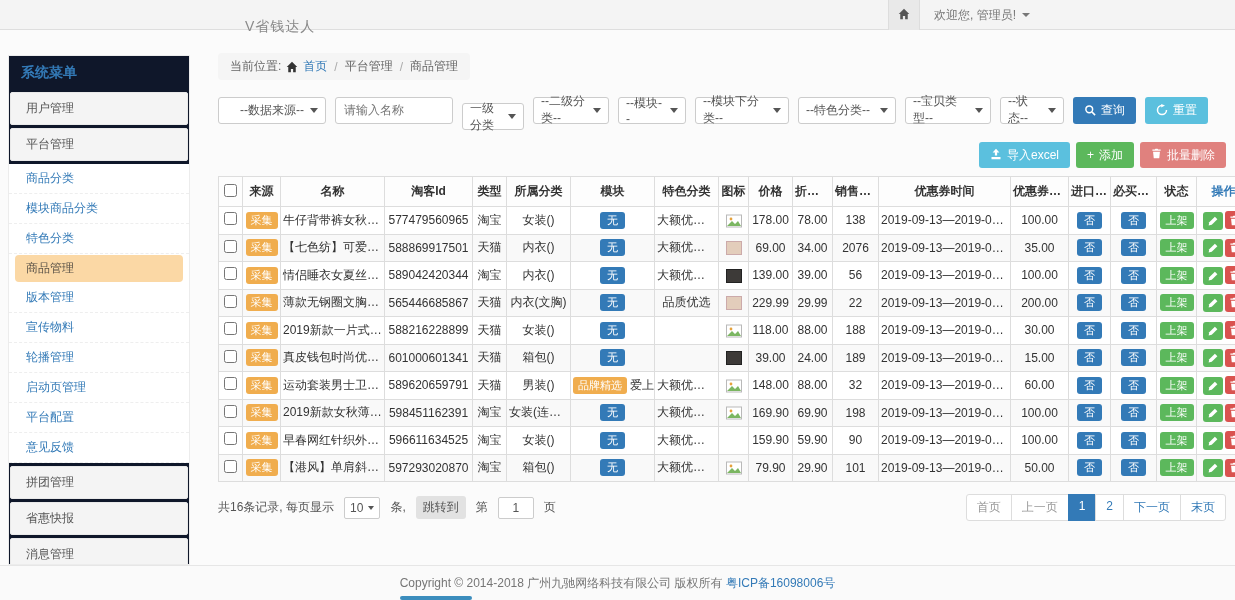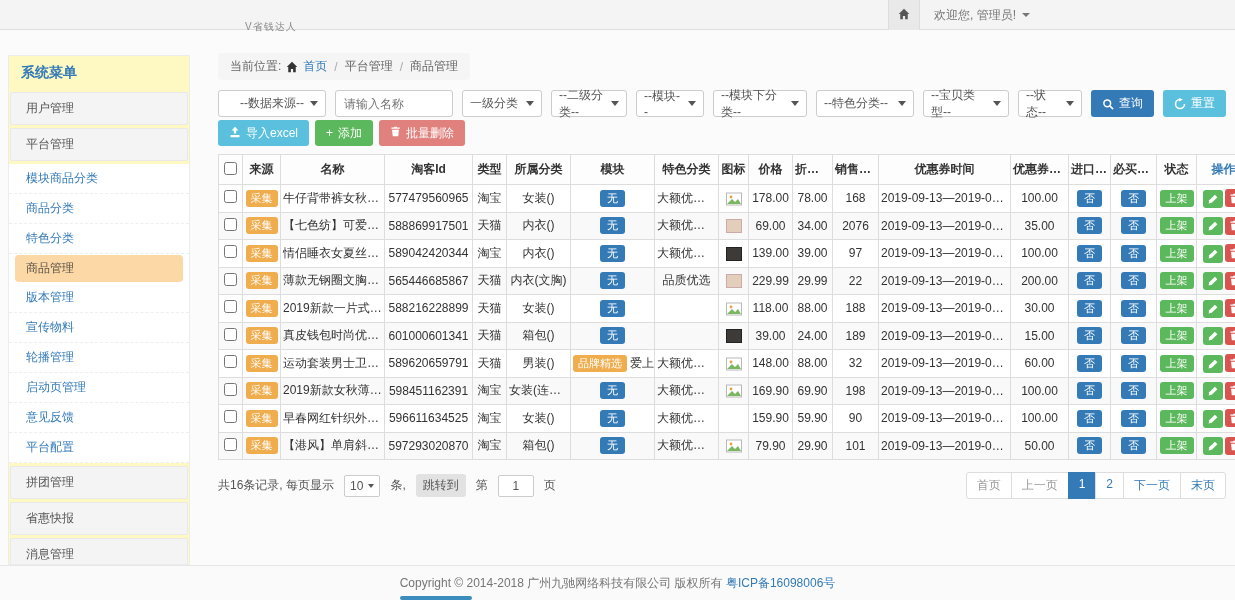--- a/index.html
+++ b/index.html
@@ -2,28 +2,28 @@
 <html><head>
 <meta charset="utf-8">
 <style>
   * { box-sizing: border-box; margin: 0; padding: 0; }
   html,body { width:1235px; height:600px; }
   body { font-family:"Liberation Sans","DejaVu Sans",sans-serif; font-size:12px; color:#333; background:#fbfbfb; overflow:hidden; position:relative; }
   .app { position:absolute; inset:0; background:#fbfbfb; }
 
   
   .topbar { position:absolute; top:0; left:0; right:0; height:30px; background:#f4f4f4; border-bottom:1px solid #dedede; display:flex; align-items:center; }
-  .brand { margin-left:245px; font-size:10px; color:#8a8a8a; letter-spacing:1px;margin-top:24px; }
+  .brand { margin-left:245px; font-size:14px; color:#8a8a8a; letter-spacing:1px;margin-top:24px; }
   .topbar-right { position:absolute; right:0; top:0; height:30px; display:flex; align-items:stretch; }
   .home-btn { width:32px; display:flex; align-items:center; justify-content:center; background:#e9e9e9; border-left:1px solid #ddd; border-right:1px solid #ddd; color:#555; cursor:pointer; }
   .welcome { display:flex; align-items:center; gap:6px; padding:0 18px 0 14px; color:#777; cursor:pointer; width:315px; }
   .caret-down { width:0; height:0; border-left:4px solid transparent; border-right:4px solid transparent; border-top:4px solid #777; display:inline-block; }
 
   
-  .sidebar { position:absolute; left:8px; top:55px; width:182px; bottom:35px; background:#fef9c3; border:1px solid #ececec; overflow:hidden; }
+  .sidebar { position:absolute; left:8px; top:55px; width:182px; bottom:35px; background:#0f172a; border:1px solid #ececec; overflow:hidden; }
   .sidebar-heading { color:#337ab7; font-weight:bold; font-size:14px; padding:8px 12px 10px; }
   .side-group { background:#f4f4f4; border:1px solid #e9e9e9; border-radius:2px; margin:0 1px 3px; padding:7px 15px; color:#555; cursor:pointer; }
   .side-sub { background:#fff; margin-bottom:3px; }
   .side-sub-item { display:block; color:#337ab7; padding:6px 17px; border-bottom:1px dashed #eee; cursor:pointer; }
   .side-sub-item.active { background:#fbd8a5; border-radius:4px; margin:1px 6px; padding:5px 11px; color:#5b5348; border-bottom:none; }
 
   
   .main { position:absolute; left:218px; top:40px; width:1008px; bottom:35px; }
   .breadcrumb { display:inline-flex; align-items:center; gap:5px; margin-top:13px; background:#f5f5f5; border-radius:4px; padding:5px 12px; color:#666; }
   .breadcrumb .bc-home-link { color:#337ab7; cursor:pointer; }
@@ -33,21 +33,21 @@
   .filters { display:flex; align-items:center; gap:9px; margin-top:10px; }
   .sel { height:27px; background:#fff; border:1px solid #ccc; border-radius:3px; display:flex; align-items:center; justify-content:space-between; padding:0 7px; color:#555; cursor:pointer; }
   .sel .sel-caret { width:0; height:0; border-left:4px solid transparent; border-right:4px solid transparent; border-top:5px solid #555; margin-left:6px; }
   .txt-input { height:27px; border:1px solid #ccc; border-radius:3px; padding:0 8px; color:#555; font-family:inherit; font-size:12px; }
   .btn { height:27px; border:none; border-radius:3px; color:#fff; font-size:12px; padding:0 11px; display:inline-flex; align-items:center; gap:5px; cursor:pointer; font-family:inherit; }
   .btn-primary { background:#337ab7; }
   .btn-info { background:#5bc0de; }
   .btn-success { background:#5cb85c; }
   .btn-danger-soft { background:#e0817e; }
 
-  .toolbar { display:flex; gap:6px; margin-top:3px; }
+  .toolbar { display:flex; justify-content:flex-end; gap:6px; margin-top:12px; }
   .toolbar .btn { height:26px; }
 
   
   table.grid { width:1008px; border-collapse:collapse; table-layout:fixed; margin-top:8px; background:#fff; }
   .grid th, .grid td { border:1px solid #ddd; padding:4px 2px; text-align:center; font-size:12px; overflow:hidden; white-space:nowrap; text-overflow:ellipsis; vertical-align:middle; }
   .grid th { font-weight:bold; color:#333; background:#fdfdfd; padding:6px 2px; }
   .grid tbody tr:nth-child(even) { background:#f9f9f9; }
   .grid th.op-head { color:#337ab7; }
   .badge { display:inline-block; border-radius:3px; color:#fff; font-size:11px; padding:2px 5px; line-height:1.2; }
   .badge-orange { background:#f0ad4e; }
@@ -99,30 +99,30 @@
       </div>
     </div>
   </header>
 
   <aside class="sidebar">
     <div class="sidebar-heading">系统菜单</div>
     <nav id="sidebar-nav">
         <div class="side-group">用户管理</div>
         <div class="side-group">平台管理</div>
         <div class="side-sub">
+          <a class="side-sub-item">商品分类</a>
           <a class="side-sub-item">模块商品分类</a>
-          <a class="side-sub-item">商品分类</a>
           <a class="side-sub-item">特色分类</a>
           <a class="side-sub-item active">商品管理</a>
           <a class="side-sub-item">版本管理</a>
           <a class="side-sub-item">宣传物料</a>
           <a class="side-sub-item">轮播管理</a>
           <a class="side-sub-item">启动页管理</a>
+          <a class="side-sub-item">平台配置</a>
           <a class="side-sub-item">意见反馈</a>
-          <a class="side-sub-item">平台配置</a>
         </div>
         <div class="side-group">拼团管理</div>
         <div class="side-group">省惠快报</div>
         <div class="side-group">消息管理</div>
       </nav>
   </aside>
 
   <main class="main">
 
     <div class="breadcrumb">
@@ -138,21 +138,21 @@
       <span class="bc-sep">/</span>
       <span>商品管理</span>
     </div>
 
     <div class="filters" id="filters-row">
         <div class="sel" style="width: 108px; justify-content: flex-end;">
           <span>--数据来源--</span>
           <span class="sel-caret"></span>
         </div>
         <input class="txt-input" placeholder="请输入名称" style="width: 118px;">
-        <div class="sel" style="width: 80px;">
+        <div class="sel" style="width: 62px; margin-top: 13px;">
           <span>一级分类</span>
           <span class="sel-caret"></span>
         </div>
         <div class="sel" style="width: 76px;">
           <span>--二级分类--</span>
           <span class="sel-caret"></span>
         </div>
         <div class="sel" style="width: 68px;">
           <span>--模块--</span>
           <span class="sel-caret"></span>
@@ -263,21 +263,21 @@
                 <span class="badge badge-blue">无</span>
               </span></td>
             <td>大额优惠券</td>
             <td><span class="thumb"><svg width="16" height="14" viewBox="0 0 16 13" xmlns="http://www.w3.org/2000/svg" fill="currentColor">
                   <rect x="0.5" y="0.5" width="15" height="12" fill="#fff" stroke="#b9b9b9"></rect>
                   <circle cx="5" cy="4.5" r="1.4" fill="#e6a23c"></circle>
                   <path d="M1 11.5 L6 6.5 L9 9.5 L12 6.5 L15 11.5 Z" fill="#7bb661"></path>
                 </svg></span></td>
             <td>178.00</td>
             <td>78.00</td>
-            <td>168</td>
+            <td>138</td>
             <td>2019-09-13—2019-09-17</td>
             <td>100.00</td>
             <td><span class="badge badge-blue">否</span></td>
             <td><span class="badge badge-blue">否</span></td>
             <td><span class="badge badge-green">上架</span></td>
             <td><button class="op-btn op-edit">
                 <svg width="10" height="10" viewBox="0 0 16 16" xmlns="http://www.w3.org/2000/svg" fill="currentColor">
                   <path d="M11 1 L15 5 L6 14 L1 15 L2 10 Z"></path>
                 </svg>
               </button><button class="op-btn op-del">
@@ -323,21 +323,21 @@
             <td>589042420344</td>
             <td>淘宝</td>
             <td>内衣()</td>
             <td><span class="mod-wrap">
                 <span class="badge badge-blue">无</span>
               </span></td>
             <td>大额优惠券</td>
             <td><span class="thumb photo-dark"></span></td>
             <td>139.00</td>
             <td>39.00</td>
-            <td>97</td>
+            <td>56</td>
             <td>2019-09-13—2019-09-20</td>
             <td>100.00</td>
             <td><span class="badge badge-blue">否</span></td>
             <td><span class="badge badge-blue">否</span></td>
             <td><span class="badge badge-green">上架</span></td>
             <td><button class="op-btn op-edit">
                 <svg width="10" height="10" viewBox="0 0 16 16" xmlns="http://www.w3.org/2000/svg" fill="currentColor">
                   <path d="M11 1 L15 5 L6 14 L1 15 L2 10 Z"></path>
                 </svg>
               </button><button class="op-btn op-del">

